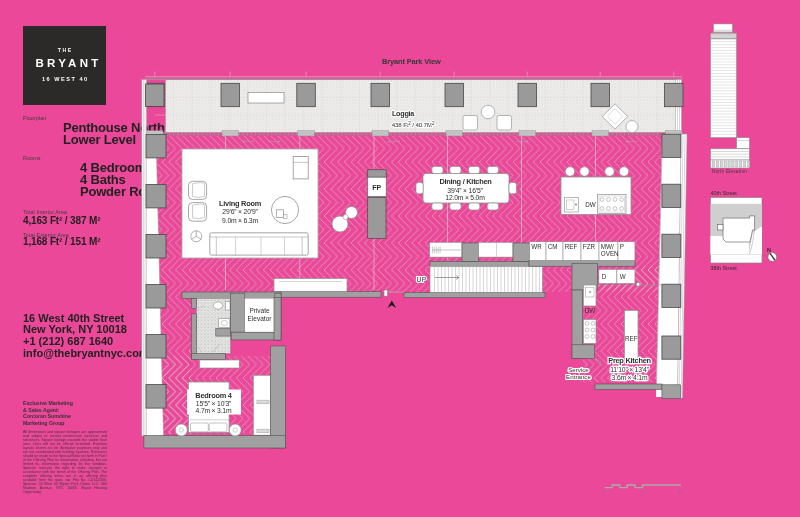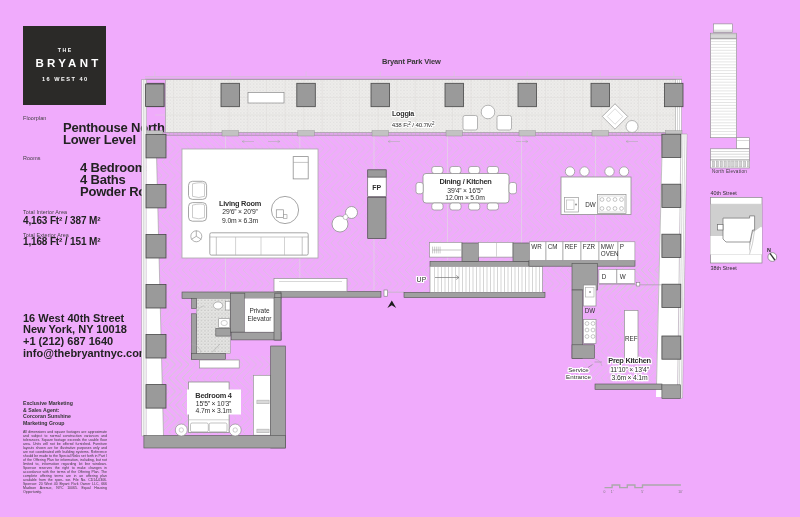--- a/index.html
+++ b/index.html
@@ -1,16 +1,16 @@
 <!DOCTYPE html>
 <html><head><meta charset="utf-8">
 <style>
 html,body{margin:0;padding:0;background:#fff;}
 #page{position:relative;width:800px;height:517px;overflow:hidden;
- font-family:"Liberation Sans",sans-serif;background:#f0abfc;-webkit-font-smoothing:antialiased;}
+ font-family:"Liberation Sans",sans-serif;background:#ec4899;-webkit-font-smoothing:antialiased;}
 .abs{position:absolute;}
 .lab{font-size:5.4px;color:#3e3e3e;letter-spacing:0.1px;}
 .big{font-size:13px;color:#222;font-weight:bold;letter-spacing:-0.2px;line-height:11.7px;margin-left:40px;}
 .mid{font-size:10px;color:#222;font-weight:bold;letter-spacing:-0.15px;}
 </style></head>
 <body>
 <div id="page">
 
 <div class="abs" style="left:23px;top:26px;width:83px;height:79px;background:#2b2a28;color:#fff;text-align:center;">
   <div class="abs" style="left:0;width:83px;top:20.8px;font-size:5.2px;letter-spacing:1.6px;font-weight:bold;text-indent:1.6px;">THE</div>

